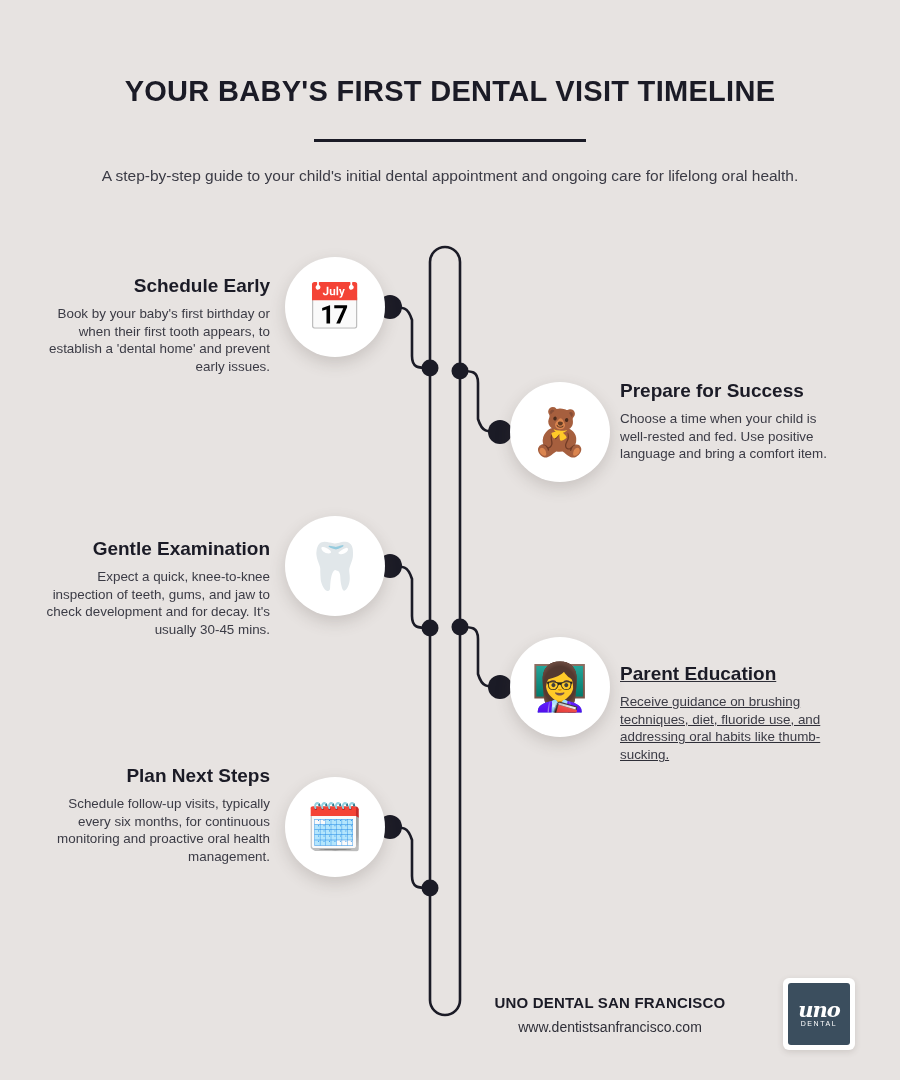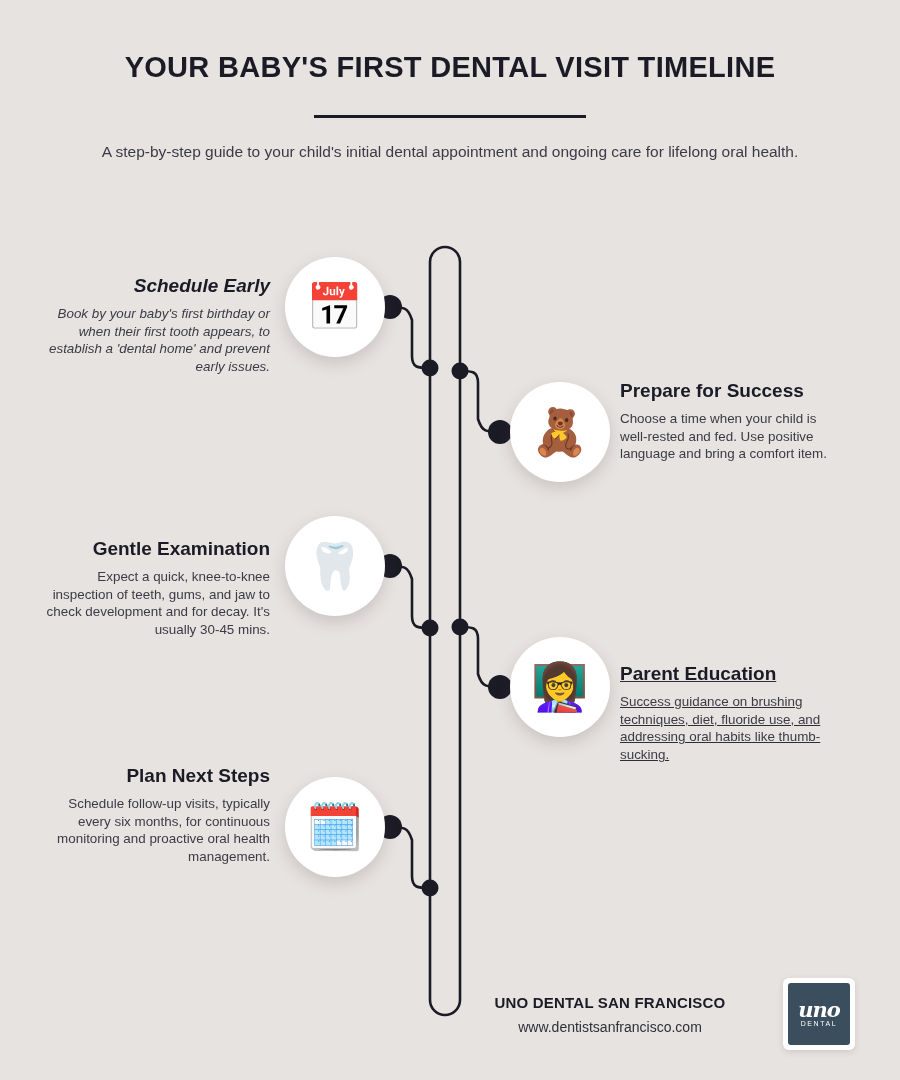--- a/index.html
+++ b/index.html
@@ -19,21 +19,21 @@
 
   .page {
     position: relative;
     width: 900px;
     height: 1080px;
   }
 
   
   .header {
     position: absolute;
-    top: 50px;
+    top: 74px;
     left: 0;
     width: 900px;
     text-align: center;
   }
 
   .title {
     font-size: 29px;
     font-weight: bold;
     letter-spacing: 0.3px;
     color: #1b1b26;
@@ -202,21 +202,21 @@
     <circle cx="460" cy="627" r="8.5" fill="#1b1b26"></circle>
 
     <path d="M 385 827 C 405 827 408 827 412 840 L 412 876 C 412 888 418 888 430 888" fill="none" stroke="#1b1b26" stroke-width="2.6" stroke-linecap="round"></path>
     <circle cx="390" cy="827" r="12" fill="#1b1b26"></circle>
     <circle cx="430" cy="888" r="8.5" fill="#1b1b26"></circle>
   </svg>
 
   <div class="bubble" style="left:285px; top:257px;">
     <span>📅</span>
   </div>
-  <div class="step-text left" style="left:45px; top:274px; width:225px;font-style:italic;">
+  <div class="step-text left" style="left:45px; top:274px; width:225px;">
     <div class="step-title">Schedule Early</div>
     <div class="step-desc">Book by your baby's first birthday or when their first tooth appears, to establish a 'dental home' and prevent early issues.</div>
   </div>
 
   <div class="bubble" style="left:510px; top:382px;">
     <span>🧸</span>
   </div>
   <div class="step-text right" style="left:620px; top:379px; width:225px;">
     <div class="step-title">Prepare for Success</div>
     <div class="step-desc">Choose a time when your child is well-rested and fed. Use positive language and bring a comfort item.</div>
@@ -228,21 +228,21 @@
   <div class="step-text left" style="left:45px; top:537px; width:225px;">
     <div class="step-title">Gentle Examination</div>
     <div class="step-desc">Expect a quick, knee-to-knee inspection of teeth, gums, and jaw to check development and for decay. It's usually 30-45 mins.</div>
   </div>
 
   <div class="bubble" style="left:510px; top:637px;">
     <span>👩‍🏫</span>
   </div>
   <div class="step-text right" style="left:620px; top:662px; width:225px;text-decoration:underline;">
     <div class="step-title">Parent Education</div>
-    <div class="step-desc">Success guidance on brushing techniques, diet, fluoride use, and addressing oral habits like thumb-sucking.</div>
+    <div class="step-desc">Receive guidance on brushing techniques, diet, fluoride use, and addressing oral habits like thumb-sucking.</div>
   </div>
 
   <div class="bubble" style="left:285px; top:777px;">
     <span>🗓️</span>
   </div>
   <div class="step-text left" style="left:45px; top:764px; width:225px;">
     <div class="step-title">Plan Next Steps</div>
     <div class="step-desc">Schedule follow-up visits, typically every six months, for continuous monitoring and proactive oral health management.</div>
   </div>
 

